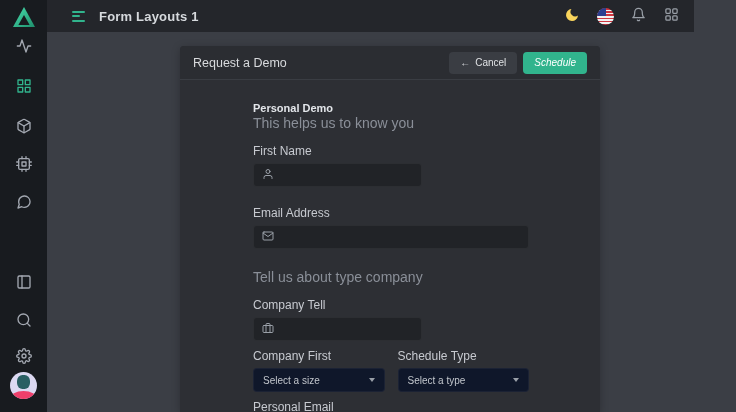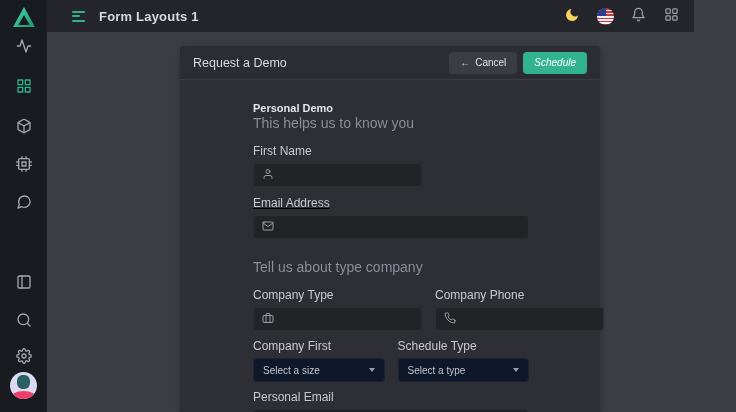--- a/index.html
+++ b/index.html
@@ -44,21 +44,21 @@
   .btn { border:none; cursor:pointer; height:22px; border-radius:4px; font-size:10px;
          font-family:"Liberation Sans", sans-serif; display:flex; align-items:center; padding:0 11px; }
   .btn-cancel { background:#3a3d43; color:#e0e2e5; gap:5px; }
   .btn-schedule { background:#31b48d; color:#ffffff;font-style:italic; }
 
   .card-body { padding:22px 71px 20px 73px; }
   .sec-heading { color:#e3e6ea; font-size:11px; font-weight:bold; }
   .sec-sub { color:#8a8f98; font-size:14px; margin-top:1px; }
   .row2 { display:grid; grid-template-columns:1fr 1fr; column-gap:13px; }
   .f-label { display:block; color:#c7cad0; font-size:12px; }
-  .mt13 { margin-top:13px; } .mt9 { margin-top:9px;text-decoration:underline; } .mt8 { margin-top:8px; }
+  .mt13 { margin-top:13px; } .mt9 { margin-top:19px; } .mt8 { margin-top:8px; }
   .sec2 { margin-top:20px; }
   .input-box { margin-top:5px; height:24px; background:#212327; border:1px solid rgba(255,255,255,.05);
                border-radius:4px; display:flex; align-items:center; padding:0 8px; gap:7px; }
   .input-box svg { width:12px; height:12px; color:#9aa0a8; flex:none; }
   .input-box input { flex:1; min-width:0; background:transparent; border:none; outline:none;
                      color:#d8dadd; font-size:10px; font-family:"Liberation Sans", sans-serif; }
   .select-box { margin-top:5px; height:24px; background:#0f172a; border:1px solid rgba(255,255,255,.05);
                 border-radius:4px; display:flex; align-items:center; padding:0 9px; cursor:pointer; }
   .select-box .sel-text { color:#c2c6cc; font-size:10px; }
   .caret { margin-left:auto; width:0; height:0; border-left:3.5px solid transparent;
@@ -264,40 +264,29 @@
               <input type="text" aria-label="Email Address" style="">
             </div>
           </div>
         </div>
 
         <div class="sec2">
           <div class="sec-sub">Tell us about type company</div>
 
           <div class="row2 mt13">
             <div>
-              <label class="f-label">Company Type</label>
+              <label class="f-label">Company Tell</label>
               <div class="input-box">
                 <span>
                   <svg viewBox="0 0 24 24" fill="none" stroke="currentColor" stroke-width="2" stroke-linecap="round" stroke-linejoin="round">
                       <rect x="2" y="7" width="20" height="14" rx="2"></rect>
                       <path d="M16 21V5a2 2 0 0 0-2-2h-4a2 2 0 0 0-2 2v16"></path>
                     </svg>
                 </span>
                 <input type="text" aria-label="Company Name" style="">
-              </div>
-            </div>
-            <div>
-              <label class="f-label">Company Phone</label>
-              <div class="input-box">
-                <span>
-                  <svg viewBox="0 0 24 24" fill="none" stroke="currentColor" stroke-width="2" stroke-linecap="round" stroke-linejoin="round">
-                      <path d="M22 16.92v3a2 2 0 0 1-2.18 2 19.79 19.79 0 0 1-8.63-3.07 19.5 19.5 0 0 1-6-6 19.79 19.79 0 0 1-3.07-8.67A2 2 0 0 1 4.11 2h3a2 2 0 0 1 2 1.72 12.84 12.84 0 0 0 .7 2.81 2 2 0 0 1-.45 2.11L8.09 9.91a16 16 0 0 0 6 6l1.27-1.27a2 2 0 0 1 2.11-.45 12.84 12.84 0 0 0 2.81.7A2 2 0 0 1 22 16.92z"></path>
-                    </svg>
-                </span>
-                <input type="text" aria-label="Company Phone" style="">
               </div>
             </div>
           </div>
 
           <div class="row2 mt8">
             <div>
               <label class="f-label">Company First</label>
               <div class="select-box">
                 <span class="sel-text">Select a size</span>
                 <span class="caret"></span>

